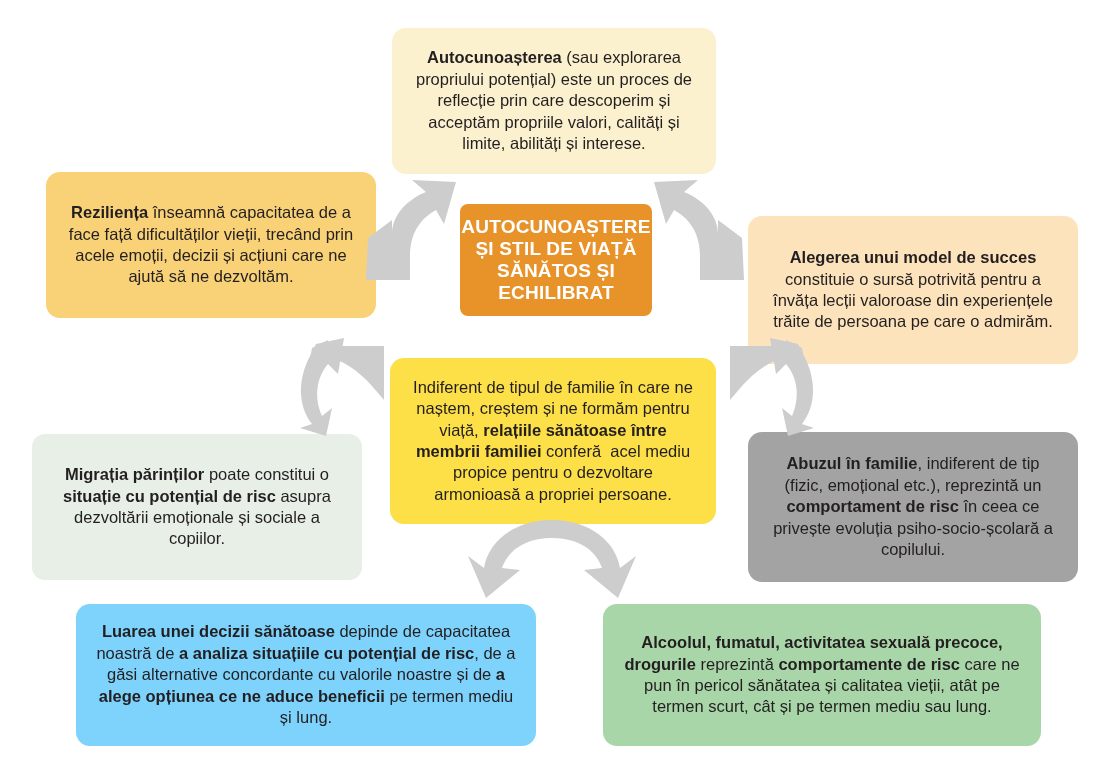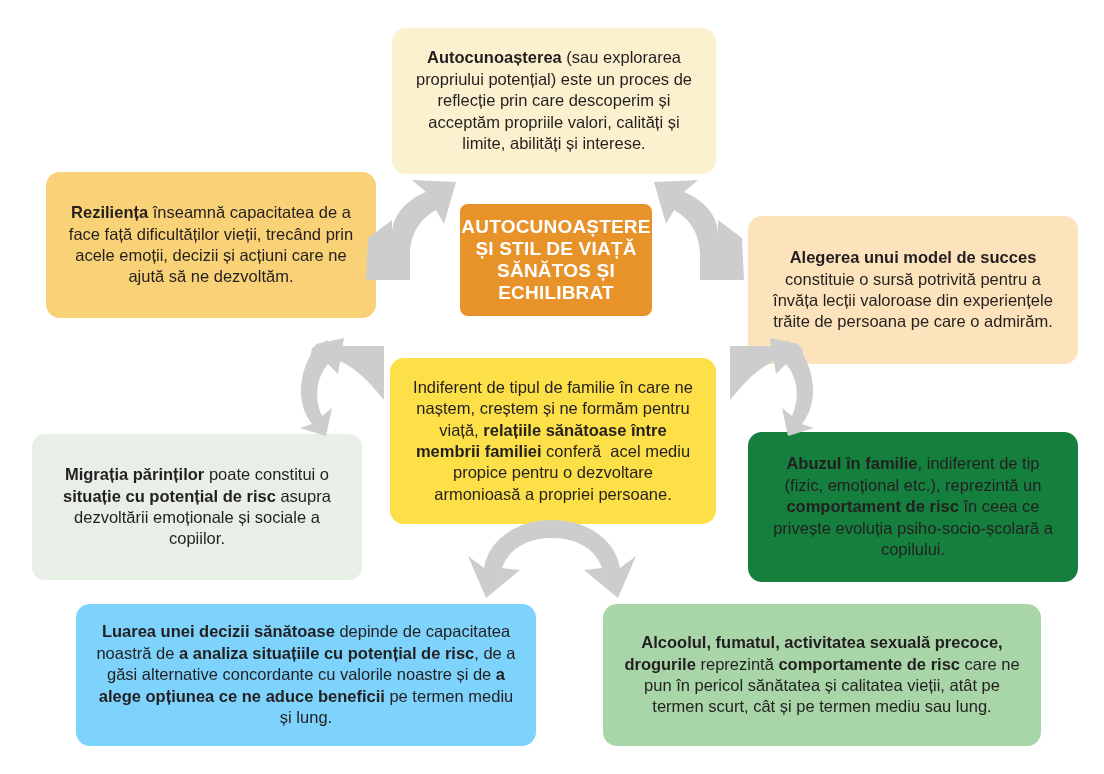--- a/index.html
+++ b/index.html
@@ -110,21 +110,21 @@
   </div>
 
   <div class="box" id="box-center" style="background: #fde047; margin-top: 16px;">
     <span class="txt">Indiferent de tipul de familie în care ne naștem, creștem și ne formăm pentru viață, <b>relațiile sănătoase între membrii familiei</b> conferă&nbsp; acel mediu propice pentru o dezvoltare armonioasă a propriei persoane.</span>
   </div>
 
   <div class="box" id="box-left-mid" style="background: rgb(231, 239, 231);">
     <span class="txt"><b>Migrația părinților</b> poate constitui o <b>situație cu potențial de risc</b> asupra dezvoltării emoționale și sociale a copiilor.</span>
   </div>
 
-  <div class="box" id="box-right-mid" style="background: #15803d; align-items: center;">
+  <div class="box" id="box-right-mid" style="background: #a3a3a3; align-items: center;">
     <span class="txt"><b>Abuzul în familie</b>, indiferent de tip (fizic, emoțional etc.), reprezintă un <b>comportament de risc</b> în ceea ce privește evoluția psiho-socio-școlară a copilului.</span>
   </div>
 
   <div class="box" id="box-bottom-left" style="background: #7dd3fc;">
     <span class="txt"><b>Luarea unei decizii sănătoase</b> depinde de capacitatea noastră de <b>a analiza situațiile cu potențial de risc</b>, de a găsi alternative concordante cu valorile noastre și de <b>a alege opțiunea ce ne aduce beneficii</b> pe termen mediu și lung.</span>
   </div>
 
   <div class="box" id="box-bottom-right" style="background: rgb(169, 214, 168); margin-left: 35px;">
     <span class="txt"><b>Alcoolul, fumatul, activitatea sexuală precoce, drogurile</b> reprezintă <b>comportamente de risc</b> care ne pun în pericol sănătatea și calitatea vieții, atât pe termen scurt, cât și pe termen mediu sau lung.</span>
   </div>

